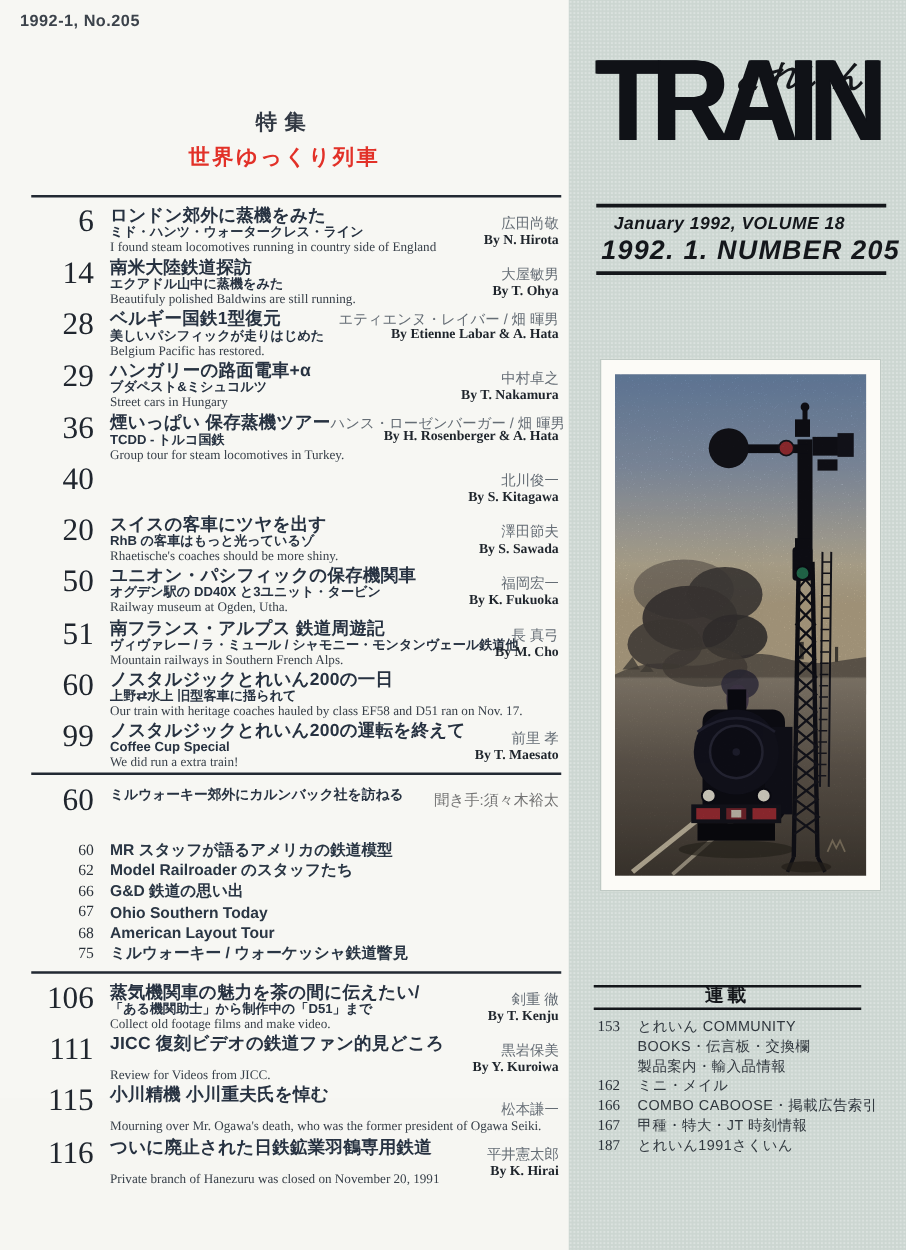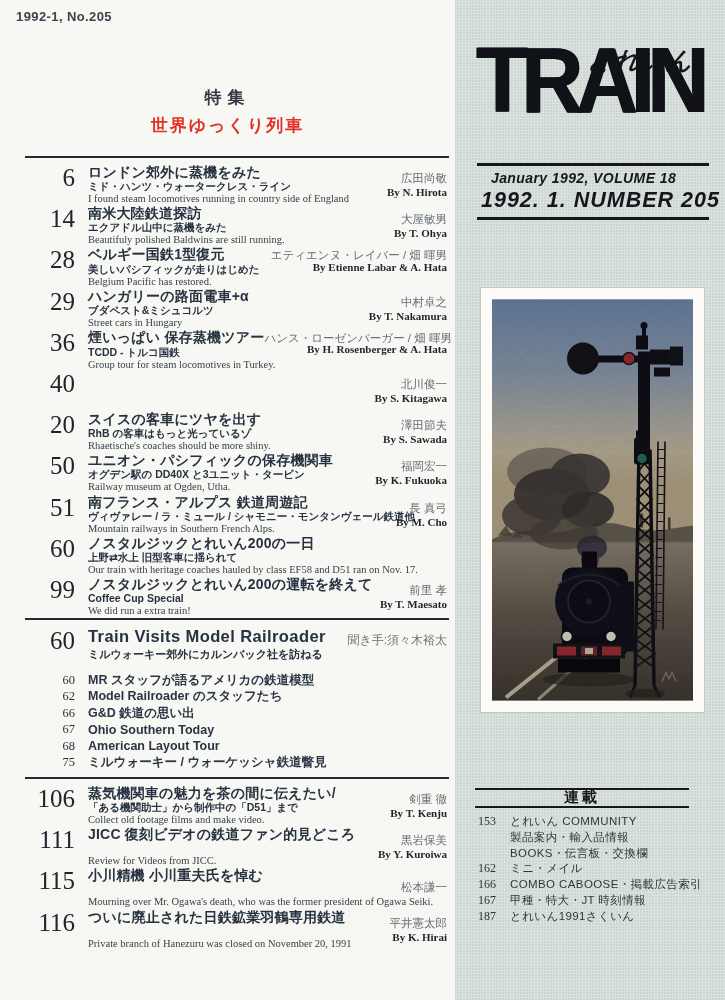--- a/index.html
+++ b/index.html
@@ -248,21 +248,20 @@
       </div>
     </div>
   </div>
 
   <div class="hr" id="hr2"></div>
 
   <div class="model">
     <div class="m-main">
       <div class="pnum">60</div>
       <div class="tb">
-        <div class="m-ttl">Train Visits Model Railroader</div>
         <div class="m-sub">ミルウォーキー郊外にカルンバック社を訪ねる</div>
       </div>
       <div class="m-int">聞き手:須々木裕太</div>
     </div>
     <div class="m-item">
       <div class="n">60</div>
       <div class="lbl">MR スタッフが語るアメリカの鉄道模型</div>
     </div>
     <div class="m-item">
       <div class="n">62</div>
@@ -460,25 +459,25 @@
   <div class="serial-title">連載</div>
   <div class="serial-rule" id="sr2"></div>
 
   <div class="serial-list">
     <div class="s-item">
       <div class="n">153</div>
       <div class="lbl">とれいん COMMUNITY</div>
     </div>
     <div class="s-item">
       <div class="n"></div>
+      <div class="lbl">BOOKS・伝言板・交換欄</div>
+    </div>
+    <div class="s-item">
+      <div class="n"></div>
       <div class="lbl">製品案内・輸入品情報</div>
-    </div>
-    <div class="s-item">
-      <div class="n"></div>
-      <div class="lbl">BOOKS・伝言板・交換欄</div>
     </div>
     <div class="s-item">
       <div class="n">162</div>
       <div class="lbl">ミニ・メイル</div>
     </div>
     <div class="s-item">
       <div class="n">166</div>
       <div class="lbl">COMBO CABOOSE・掲載広告索引</div>
     </div>
     <div class="s-item">

